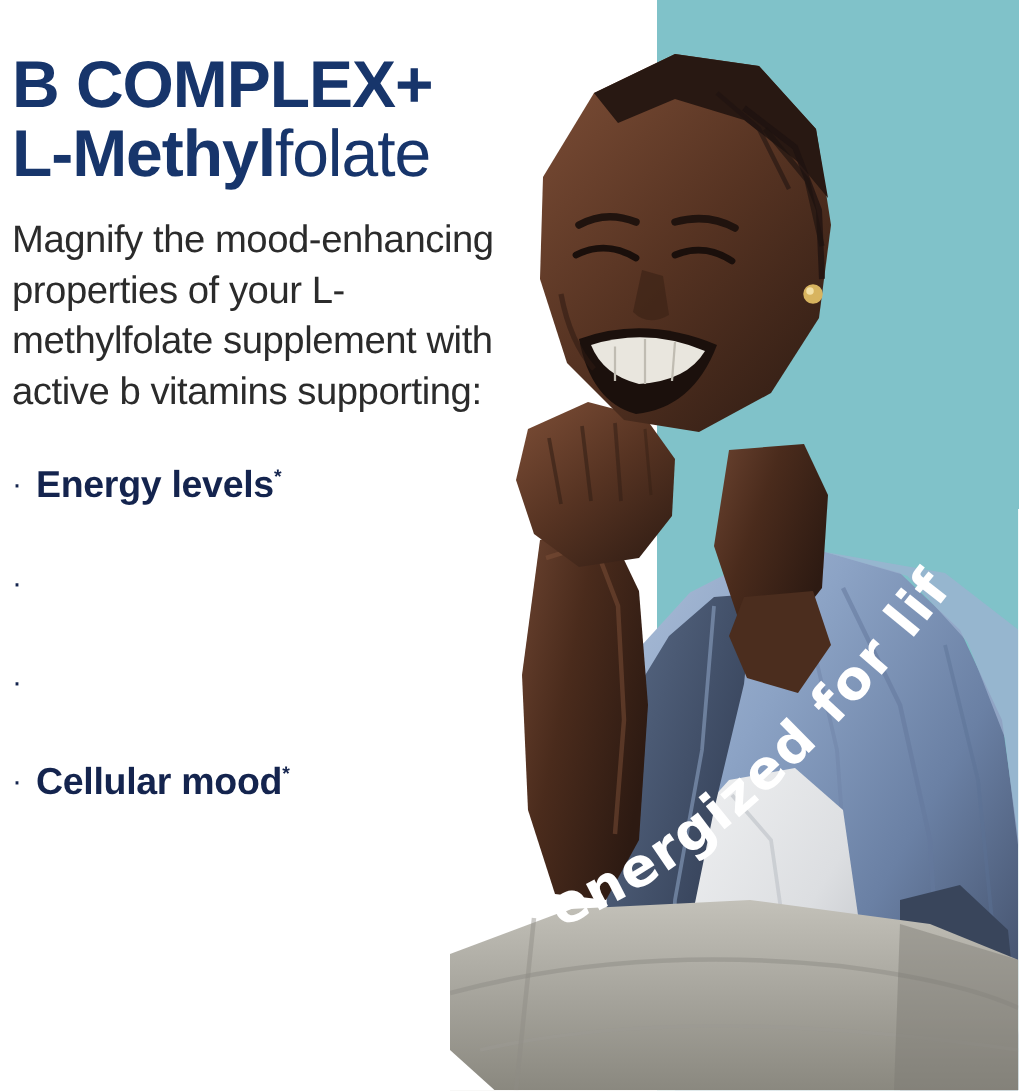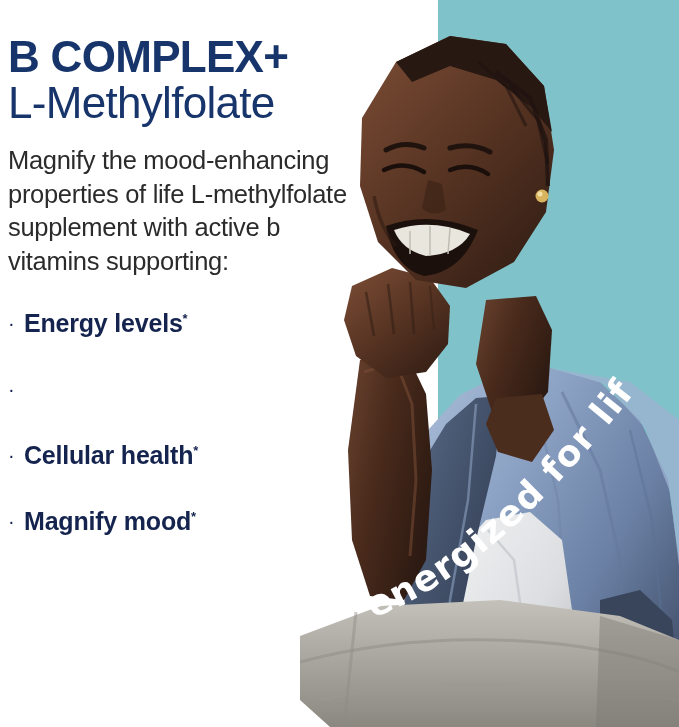--- a/index.html
+++ b/index.html
@@ -39,21 +39,21 @@
     z-index:6;
   }
   .headline {
     color:#17356b;
     font-size:44px;
     line-height:46px;
     letter-spacing:-0.7px;
   }
   .headline .ln1 { font-weight:bold; display:block; }
   .headline .ln2 { display:block; }
-  .headline .ln2 b { font-weight:normal; }
+  .headline .ln2 b { font-weight:bold; }
   .headline .ln2 .light { font-weight:normal; }
 
   .body-copy {
     margin-top:18px;
     color:#2b2b2b;
     font-size:25.5px;
     line-height:33.5px;
     font-weight:300;
     letter-spacing:-0.3px;
     max-width:340px;
@@ -229,34 +229,33 @@
     </svg>
   </div>
 
   <div class="text-col">
 
     <h1 class="headline">
       <span class="ln1">B COMPLEX+</span>
       <span class="ln2"><b>L-Methyl</b><span class="light">folate</span></span>
     </h1>
 
-    <p class="body-copy">Magnify the mood-enhancing properties of life L-methylfolate supplement with active b vitamins supporting:</p>
+    <p class="body-copy">Magnify the mood-enhancing properties of your L-methylfolate supplement with active b vitamins supporting:</p>
 
     <ul class="benefits">
       <li>
         <span class="dot">·</span>
         <span class="txt"><span>Energy levels</span><sup>*</sup></span>
       </li>
       <li>
         <span class="dot">·</span>
       </li>
       <li>
         <span class="dot">·</span>
-        <span class="txt"><span>Cellular health</span><sup>*</sup></span>
-      </li>
-      <li>
-        <span class="dot">·</span>
-        <span class="txt"><span>Magnify mood</span><sup>*</sup></span>
+      </li>
+      <li>
+        <span class="dot">·</span>
+        <span class="txt"><span>Cellular mood</span><sup>*</sup></span>
       </li>
     </ul>
   </div>
 
 </div>
 
 </body></html>

